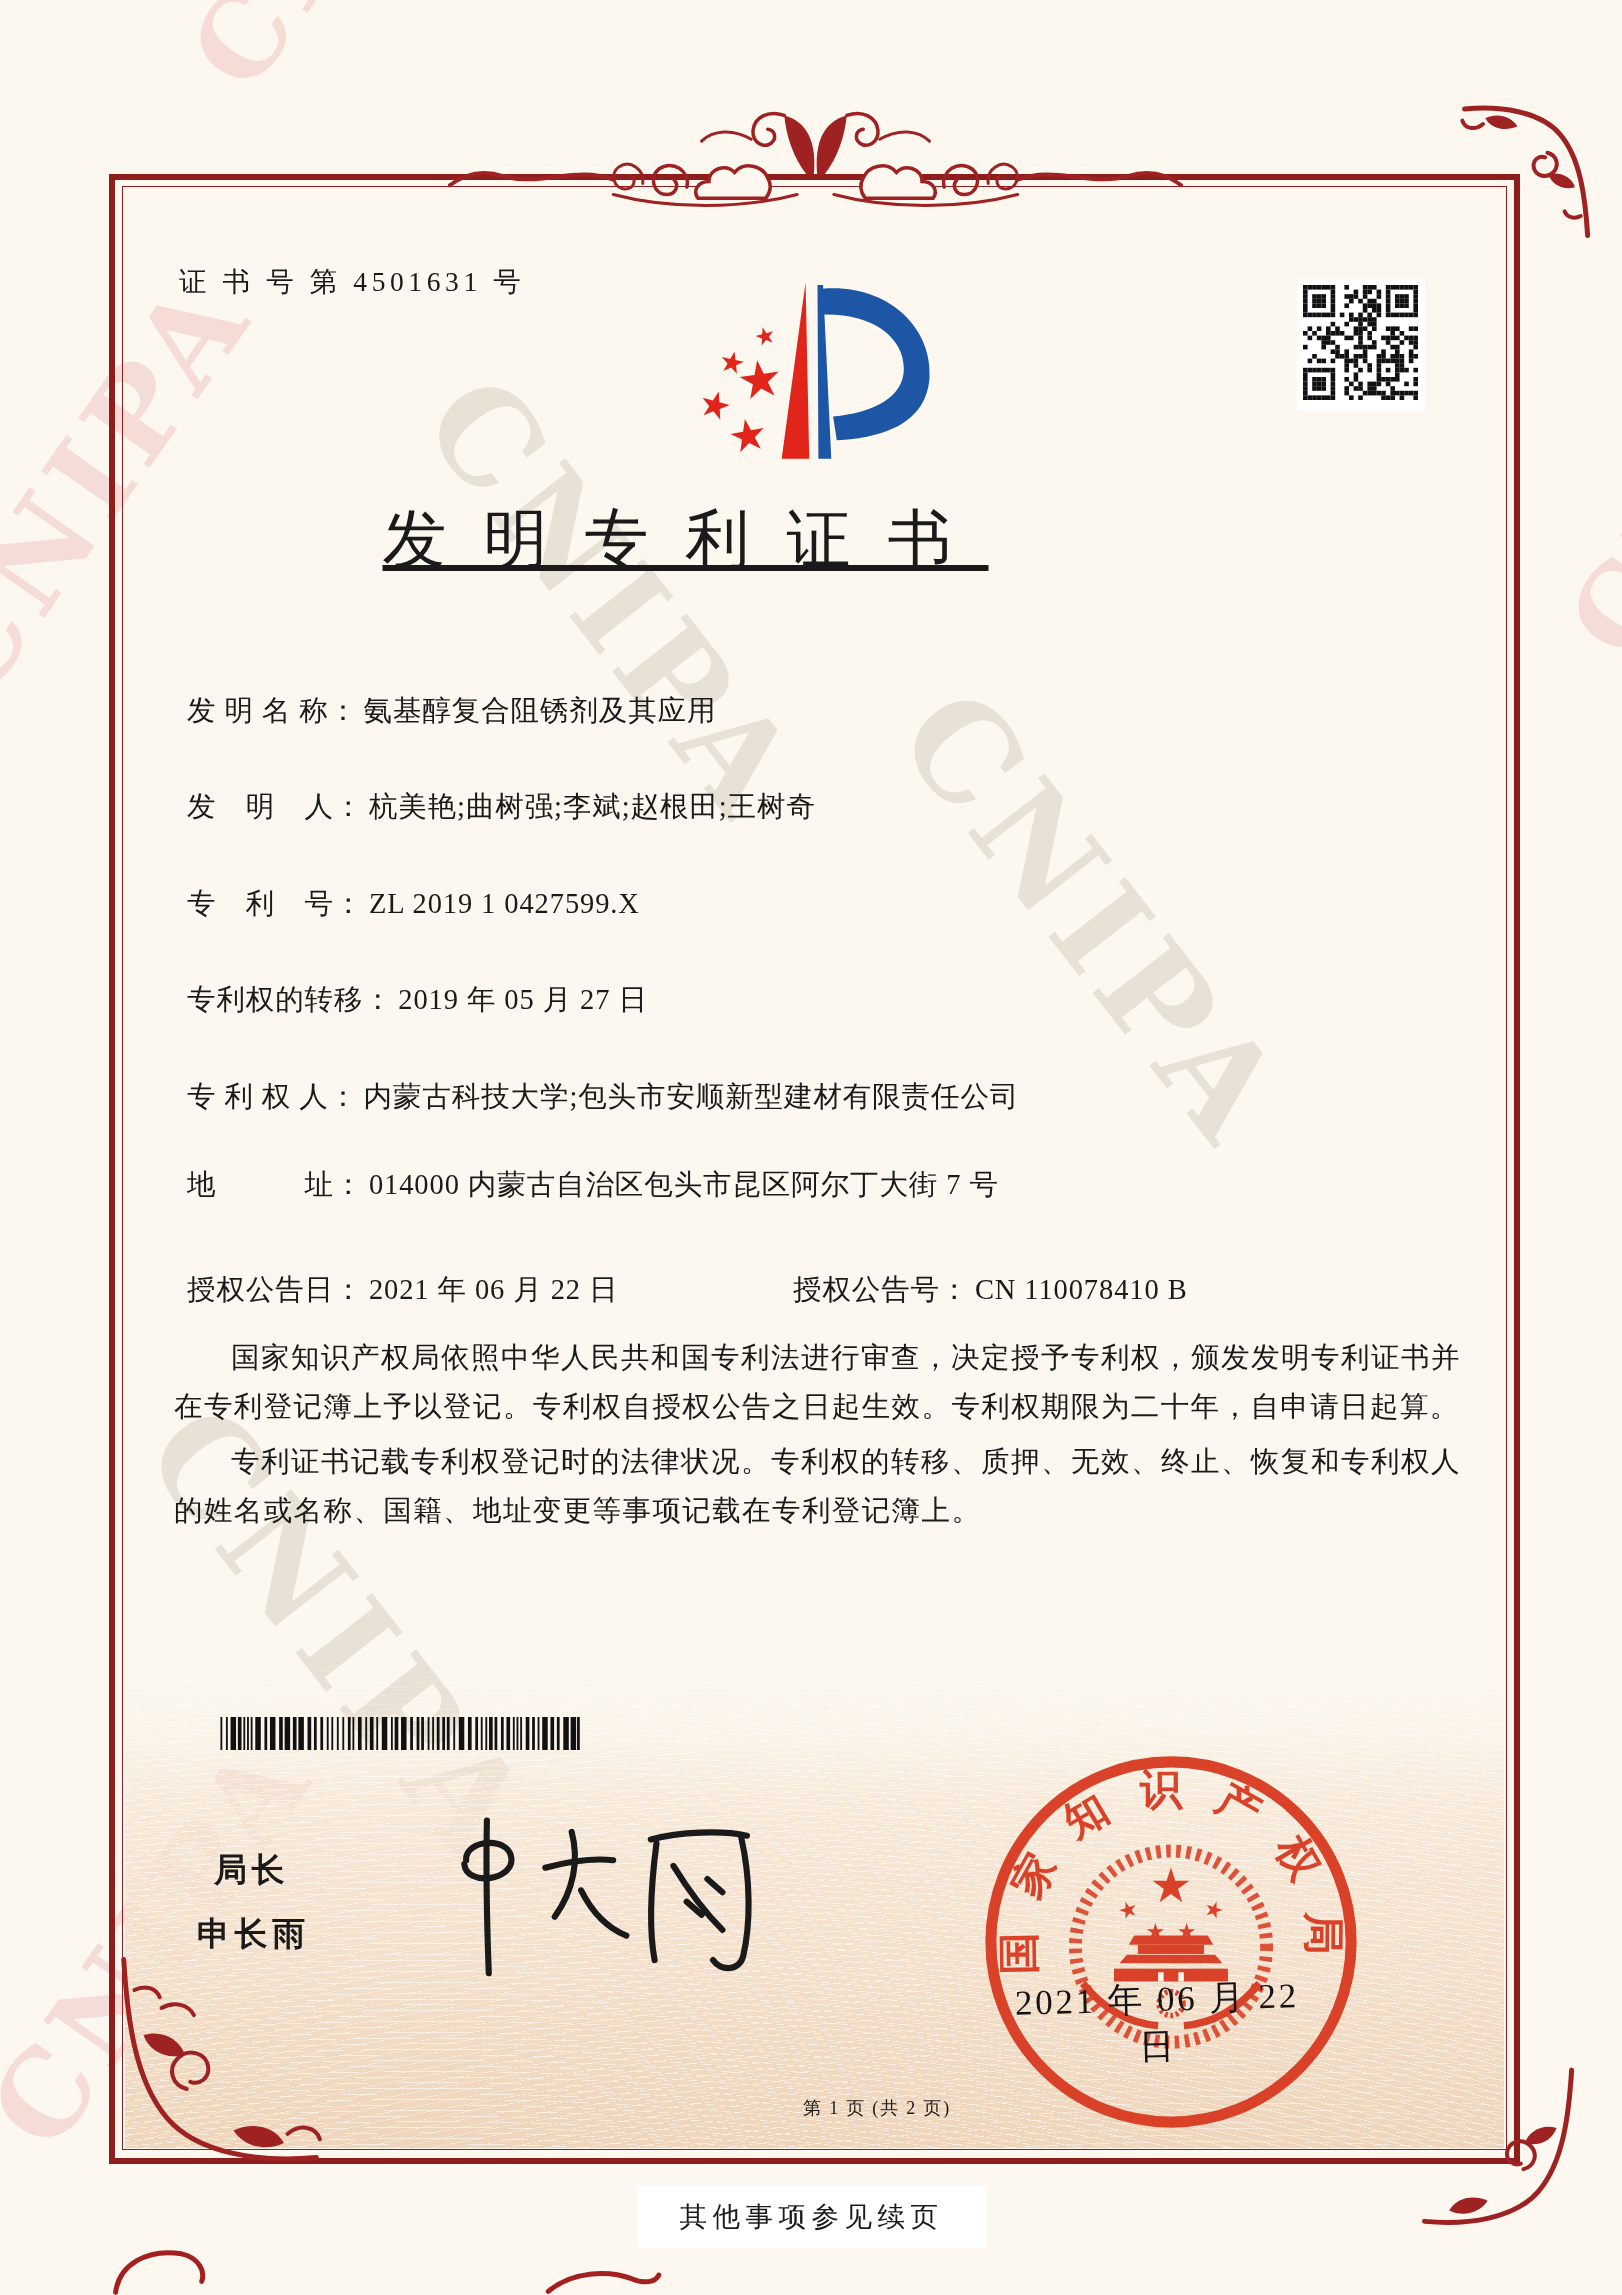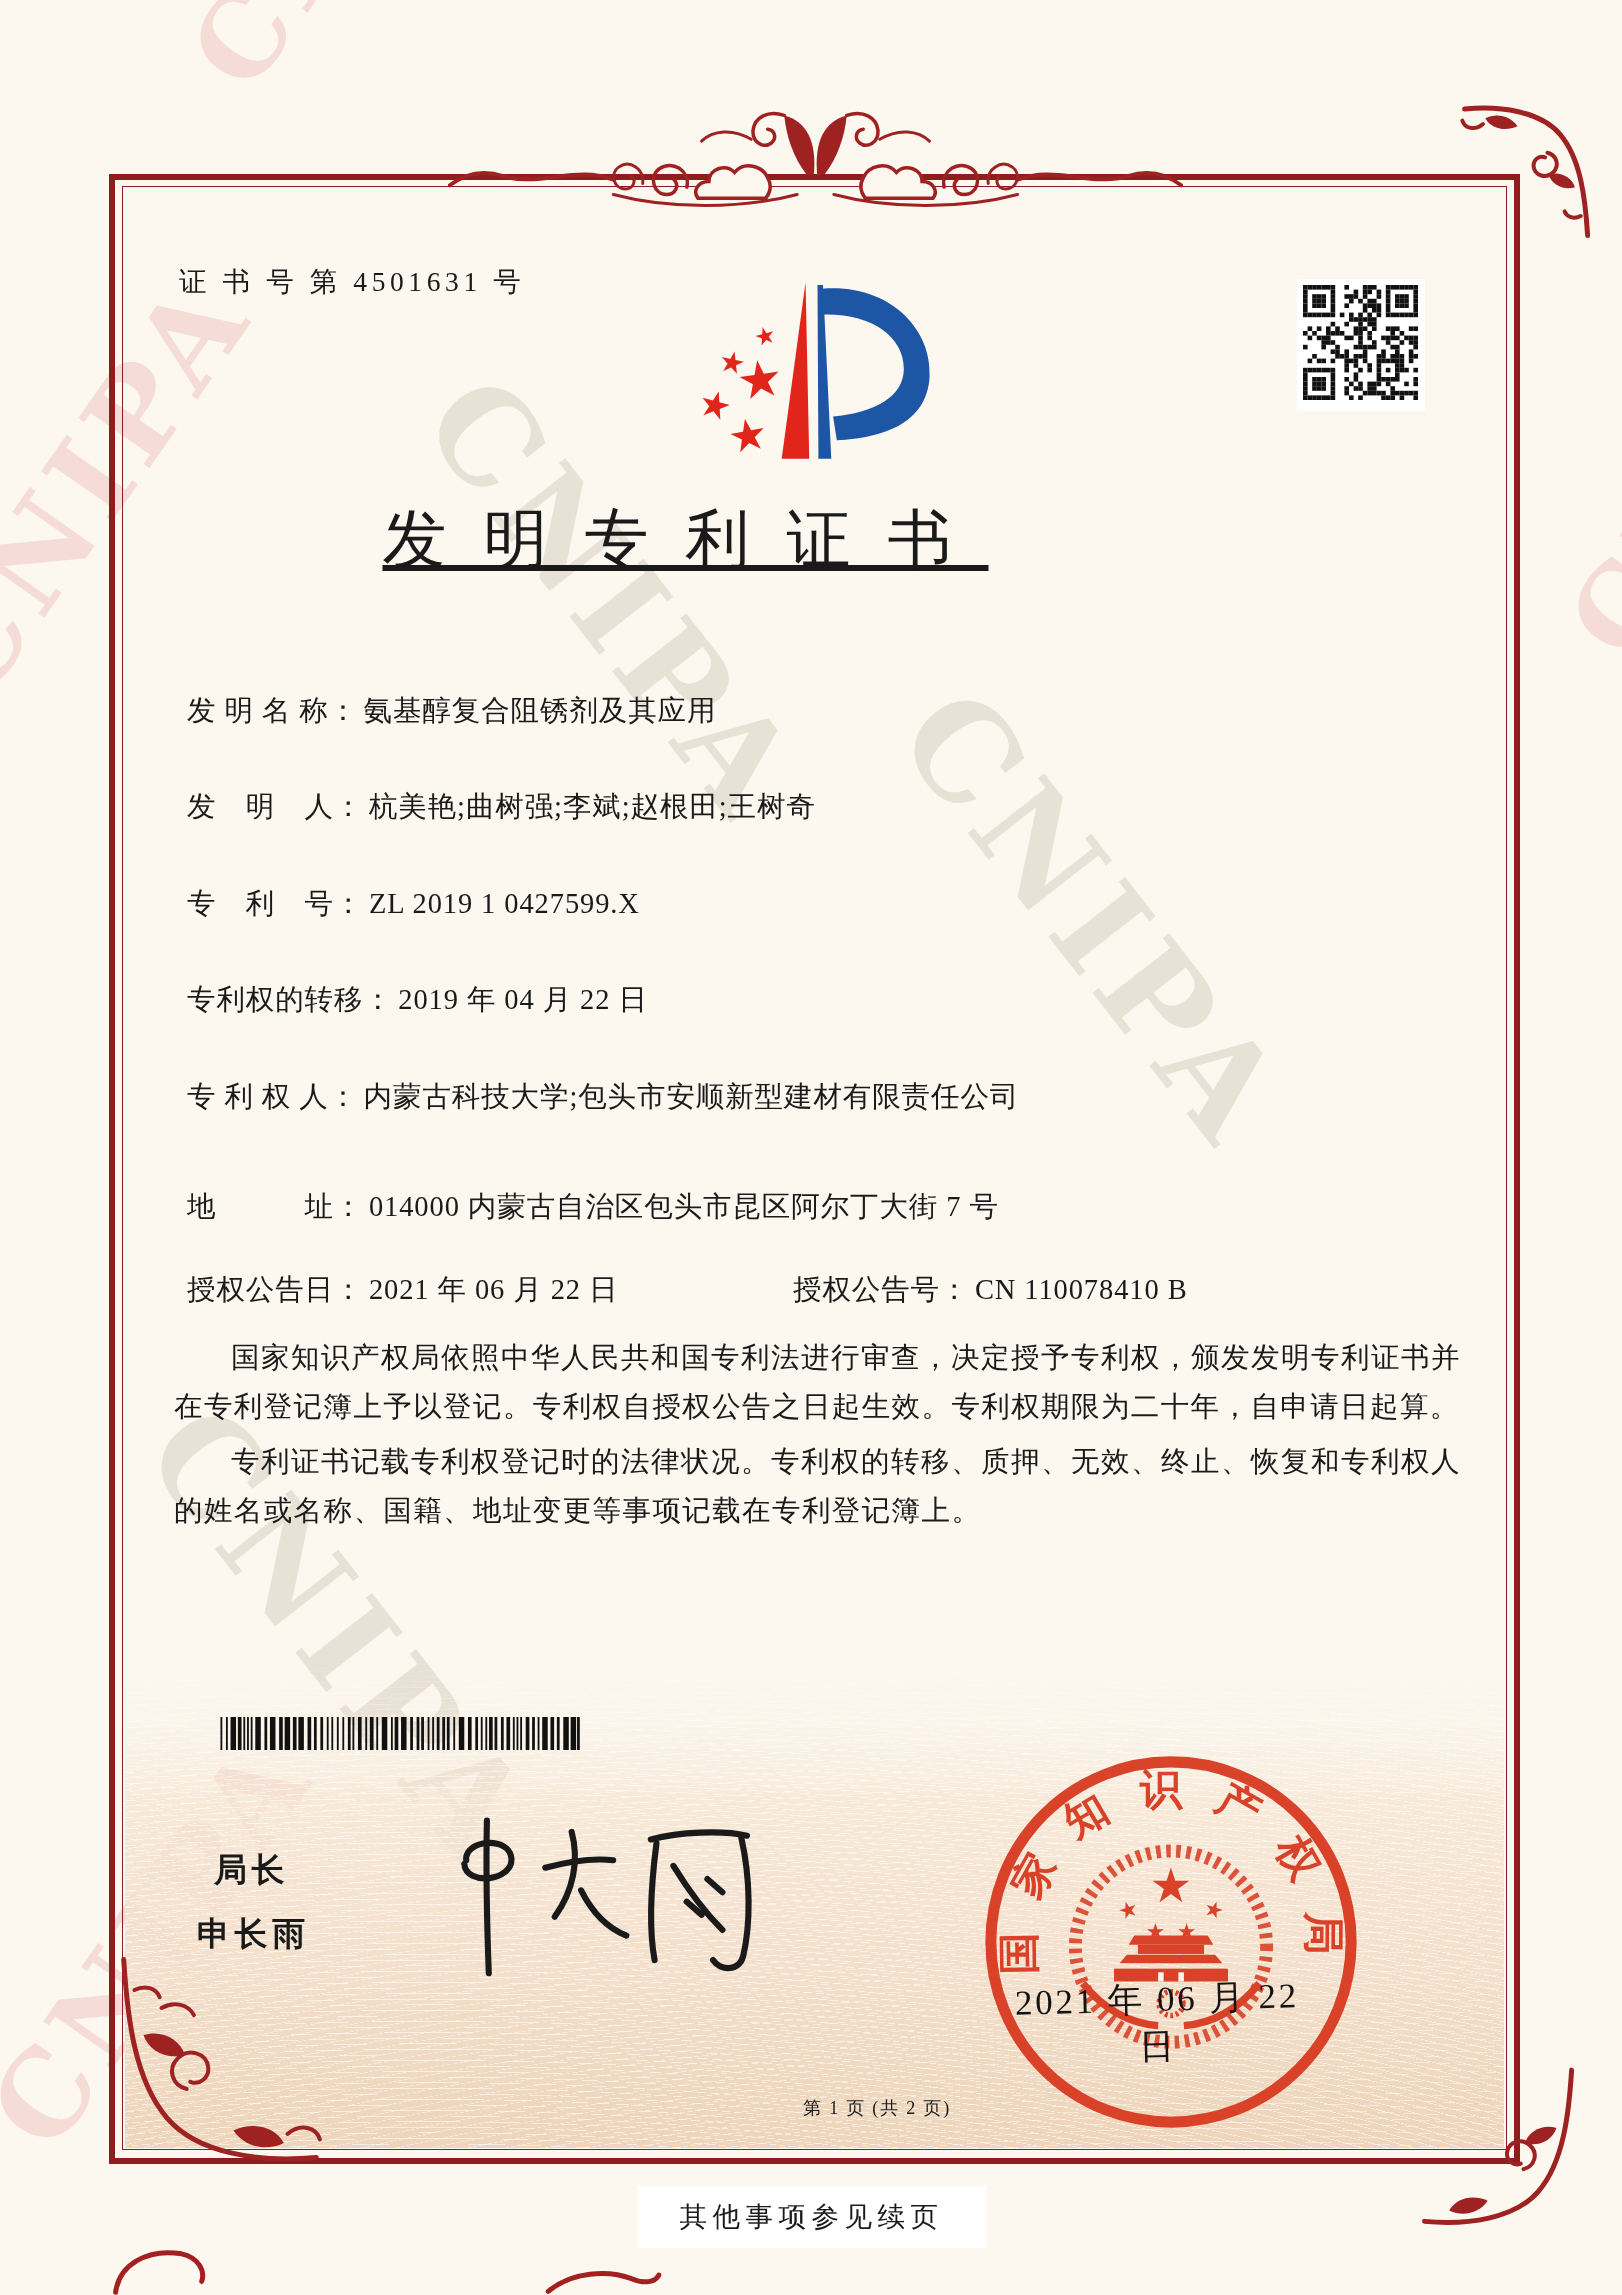--- a/index.html
+++ b/index.html
@@ -449,26 +449,26 @@
     <div class="field-row" style="top:0;">
       <span class="f-label">发 明 名 称：</span><span class="f-value">氨基醇复合阻锈剂及其应用</span>
     </div>
     <div class="field-row" style="top:96px;">
       <span class="f-label">发　明　人：</span><span class="f-value">杭美艳;曲树强;李斌;赵根田;王树奇</span>
     </div>
     <div class="field-row" style="top:193px;">
       <span class="f-label">专　利　号：</span><span class="f-value">ZL 2019 1 0427599.X</span>
     </div>
     <div class="field-row" style="top:289px;">
-      <span class="f-label">专利权的转移：</span><span class="f-value">2019 年 04 月 22 日</span>
+      <span class="f-label">专利权的转移：</span><span class="f-value">2019 年 05 月 27 日</span>
     </div>
     <div class="field-row" style="top:386px;">
       <span class="f-label">专 利 权 人：</span><span class="f-value">内蒙古科技大学;包头市安顺新型建材有限责任公司</span>
     </div>
-    <div class="field-row" style="top:496px;">
+    <div class="field-row" style="top:474px;">
       <span class="f-label">地　　　址：</span><span class="f-value">014000 内蒙古自治区包头市昆区阿尔丁大街 7 号</span>
     </div>
     <div class="field-row" style="top:579px;">
       <span><span class="f-label">授权公告日：</span><span class="f-value">2021 年 06 月 22 日</span></span>
       <span class="pair2"><span class="f-label">授权公告号：</span><span class="f-value">CN 110078410 B</span></span>
     </div>
   </div>
 
   <div class="content" id="body-text" style="position:absolute;">
     <p>国家知识产权局依照中华人民共和国专利法进行审查，决定授予专利权，颁发发明专利证书并在专利登记簿上予以登记。专利权自授权公告之日起生效。专利权期限为二十年，自申请日起算。</p>

